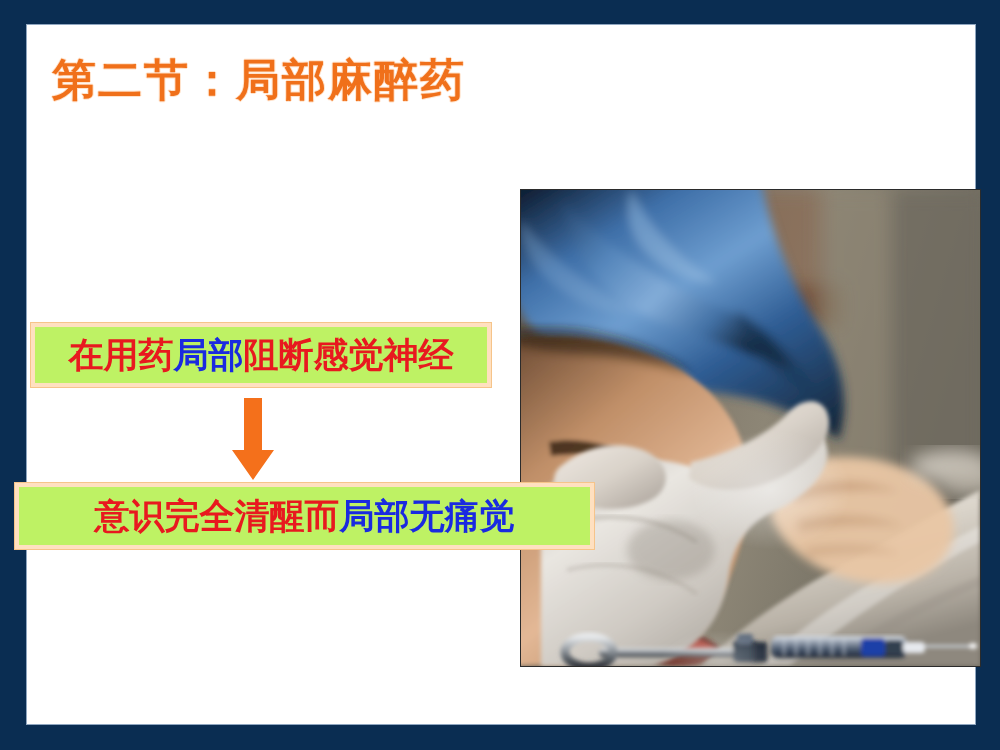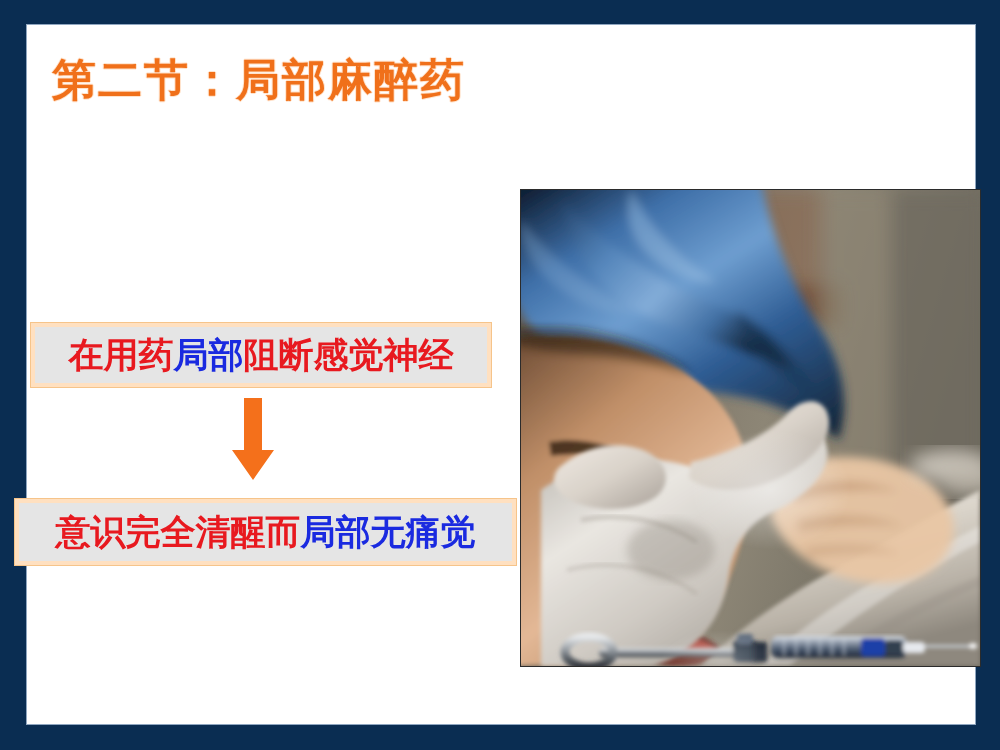--- a/index.html
+++ b/index.html
@@ -62,21 +62,21 @@
 
   
   .textbox {
     position: absolute;
     background: #ffe0c0;
     border: 1px solid #f6c48a;
     padding: 4px;
     box-sizing: border-box;
   }
   .textbox .inner {
-    background: #e5e5e5;
+    background: #bef264;
     width: 100%;
     height: 100%;
     display: flex;
     align-items: center;
     justify-content: center;
     box-sizing: border-box;
   }
   .textbox .line {
     font-size: 35px;
     font-weight: 700;
@@ -90,23 +90,22 @@
 
   #box-premise {
     left: 30px;
     top: 322px;
     width: 462px;
     height: 66px;
   }
   #box-result {
     left: 14px;
     top: 482px;
-    width: 503px;
+    width: 581px;
     height: 68px;
-    margin-top: 16px;
   }
 
   
   .arrow {
     position: absolute;
     left: 232px;
     top: 398px;
     width: 42px;
     height: 82px;
   }

